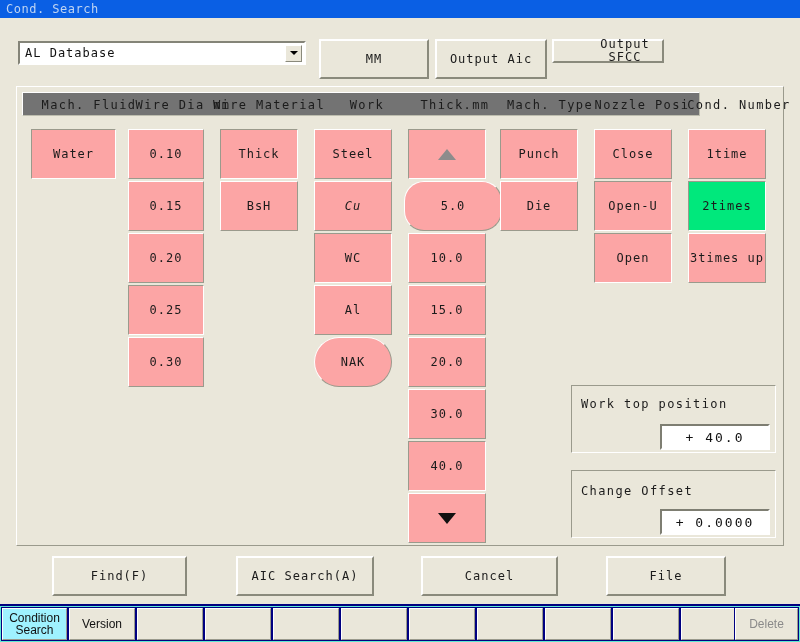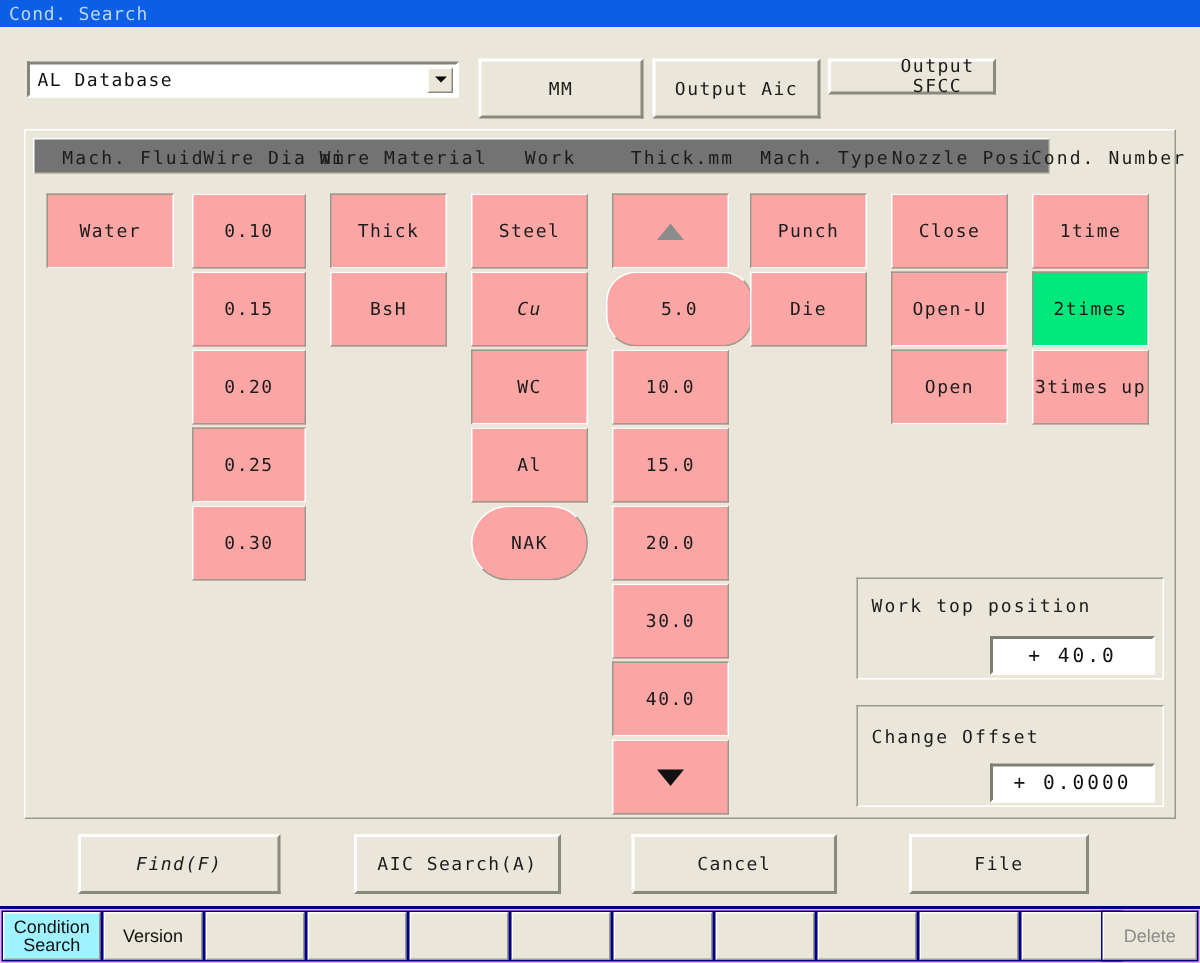--- a/index.html
+++ b/index.html
@@ -127,21 +127,21 @@
     font-family:"DejaVu Sans Mono","Liberation Mono",monospace;white-space:nowrap;
   }
 
   
   .tri-up-g{width:0;height:0;border-left:9px solid transparent;border-right:9px solid transparent;border-bottom:11px solid #8C8C8C;}
   .tri-dn-b{width:0;height:0;border-left:9px solid transparent;border-right:9px solid transparent;border-top:11px solid #111111;}
 
   
   .taskbar{
     position:absolute;left:0;top:604px;width:800px;height:38px;
-    background:#f0abfc;box-sizing:border-box;
+    background:#5eead4;box-sizing:border-box;
     border-top:2px solid #000080;
   }
   .tcell{
     position:absolute;top:2px;height:32px;box-sizing:border-box;
     background:#EAE7DA;
     border-top:1px solid #FFFFFF;border-left:1px solid #FFFFFF;
     border-right:1px solid #9A9A8C;border-bottom:1px solid #9A9A8C;
     outline:1px solid #000080;
     display:flex;align-items:center;justify-content:center;
     font-family:"Liberation Sans","DejaVu Sans",sans-serif;
@@ -226,21 +226,21 @@
   <div class="cell" style="left:688px;top:233px;width:78px;height:50px;">3times up</div>
 
   <div class="groupin" style="left:571px;top:385px;width:205px;height:68px;"></div>
   <div class="panel-label" style="left:581px;top:397px;">Work top position</div>
   <div class="field" style="left:660px;top:424px;width:110px;height:26px;">+   40.0</div>
 
   <div class="groupin" style="left:571px;top:470px;width:205px;height:68px;"></div>
   <div class="panel-label" style="left:581px;top:484px;">Change Offset</div>
   <div class="field" style="left:660px;top:509px;width:110px;height:26px;">+ 0.0000</div>
 
-  <div class="btn" style="left:52px;top:556px;width:135px;height:40px;font-style:italic;">Find(F)</div>
+  <div class="btn" style="left:52px;top:556px;width:135px;height:40px;">Find(F)</div>
   <div class="btn" style="left:236px;top:556px;width:138px;height:40px;text-align:center;">AIC Search(A)</div>
   <div class="btn" style="left:421px;top:556px;width:137px;height:40px;">Cancel</div>
   <div class="btn" style="left:606px;top:556px;width:120px;height:40px;">File</div>
 
   <div class="taskbar">
     <div class="tcell active" style="left:2px;width:65px;white-space:pre;">Condition
 Search</div>
     <div class="tcell" style="left:69px;width:66px;">Version</div>
     <div class="tcell" style="left:137px;width:66px;"></div>
     <div class="tcell" style="left:205px;width:66px;"></div>

